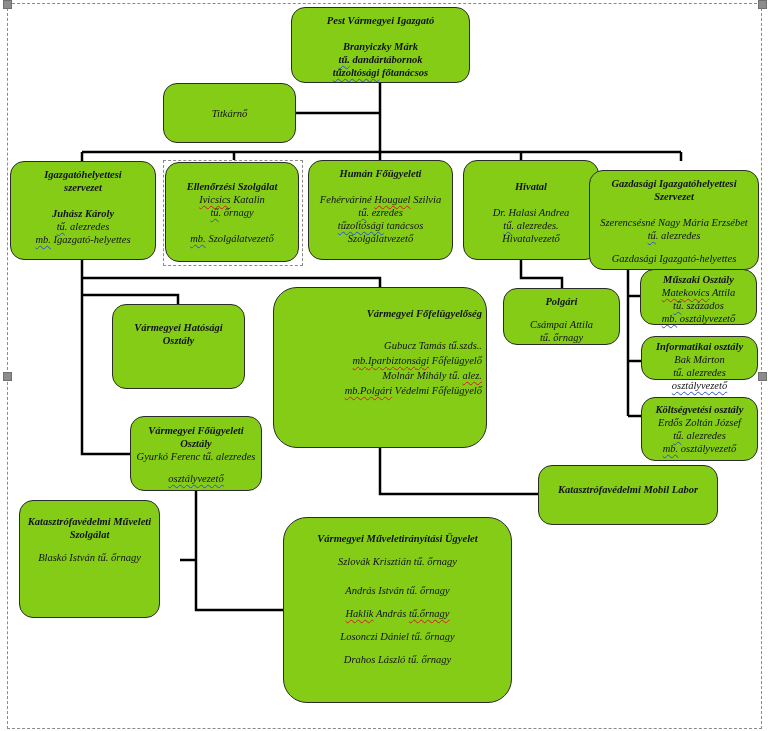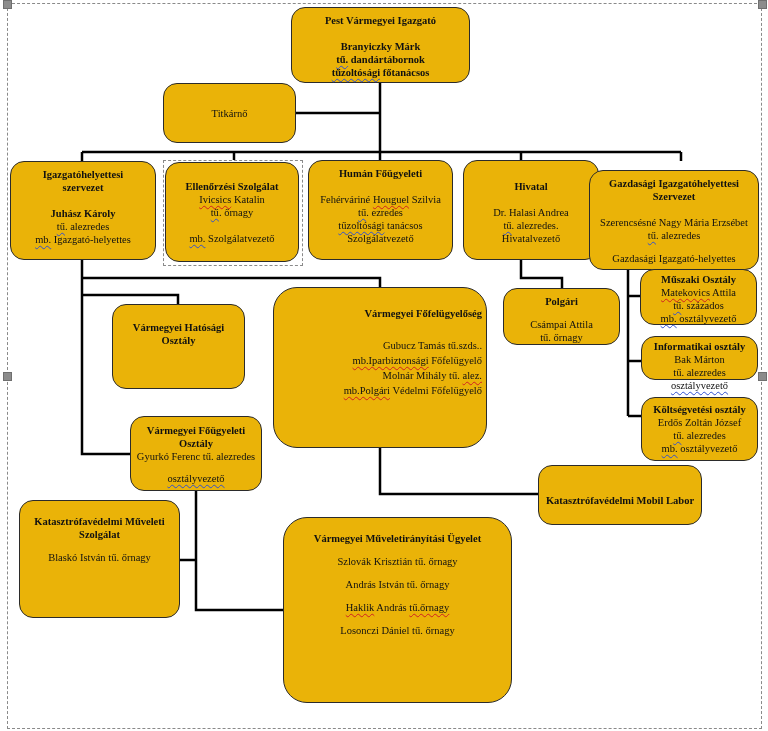--- a/index.html
+++ b/index.html
@@ -2,23 +2,23 @@
 <html><head>
 <meta charset="utf-8">
 <style>
   html, body { margin:0; padding:0; background:#ffffff; }
   body { width:768px; height:731px; position:relative; overflow:hidden;
          font-family:"Liberation Serif", "DejaVu Serif", serif; color:#111; }
   .frame { position:absolute; left:7px; top:3px; width:755px; height:726px;
            border:1px dashed #8a8a8a; box-sizing:border-box; }
   .handle { position:absolute; width:7px; height:7px; background:#8c8c8c; border:1px solid #6f6f6f; }
   svg.lines { position:absolute; left:0; top:0; width:768px; height:731px; }
-  .box { position:absolute; background:#eab308; border:1.5px solid #2b2b2b;
+  .box { position:absolute; background:#84cc16; border:1.5px solid #2b2b2b;
          border-radius:14px; box-sizing:border-box; text-align:center;
-         font-size:10.5px; line-height:13px; padding:6px 4px; }
+         font-size:10.5px; line-height:13px; padding:6px 4px;font-style:italic; }
   .box.big { border-radius:24px; }
   .sel { position:absolute; border:1px dashed #8a8a8a; }
   .b { font-weight:bold; }
   .sq-red { text-decoration:underline wavy #d02020; text-decoration-thickness:1px; text-underline-offset:2px; }
   .sq-blue { text-decoration:underline wavy #3050d0; text-decoration-thickness:1px; text-underline-offset:2px; }
   .gap { height:13px; }
   .l { display:block; }
 </style>
 </head>
 <body>
@@ -153,30 +153,31 @@
 </div>
 
 <div class="box" style="left:130px;top:416px;width:132px;height:75px;padding:7px 2px;">
   <span class="l b">Vármegyei Főügyeleti</span>
   <span class="l b">Osztály</span>
   <span class="l">Gyurkó Ferenc tű. alezredes</span>
   <div class="gap" style="height:9px"></div>
   <span class="l sq-blue">osztályvezető</span>
 </div>
 
-<div class="box" style="left:538px;top:465px;width:164px;height:60px;padding-top:28px;">
+<div class="box" style="left:538px;top:465px;width:180px;height:60px;padding-top:17px;">
   <span class="l b">Katasztrófavédelmi Mobil Labor</span>
 </div>
 
-<div class="box" style="left:19px;top:500px;width:161px;height:118px;padding-top:14px;">
+<div class="box" style="left:19px;top:500px;width:141px;height:118px;padding-top:14px;">
   <span class="l b">Katasztrófavédelmi Műveleti</span>
   <span class="l b">Szolgálat</span>
   <div class="gap" style="height:10px"></div>
   <span class="l">Blaskó István tű. őrnagy</span>
 </div>
 
 <div class="box big" style="left:283px;top:517px;width:229px;height:186px;padding-top:14px;line-height:13px;">
   <span class="l b">Vármegyei Műveletirányítási Ügyelet</span>
   <span class="l" style="margin-top:10px">Szlovák Krisztián tű. őrnagy</span>
-  <span class="l" style="margin-top:10px">András István tű. őrnagy</span>
+  <span class="l" style="margin-top:16px">András István tű. őrnagy</span>
   <span class="l" style="margin-top:10px"><span class="sq-red">Haklik</span><span> András </span><span class="sq-red">tű.őrnagy</span></span>
   <span class="l" style="margin-top:10px">Losonczi Dániel tű. őrnagy</span>
+  <span class="l" style="margin-top:10px">Drahos László tű. őrnagy</span>
 </div>
 
 </body></html>

